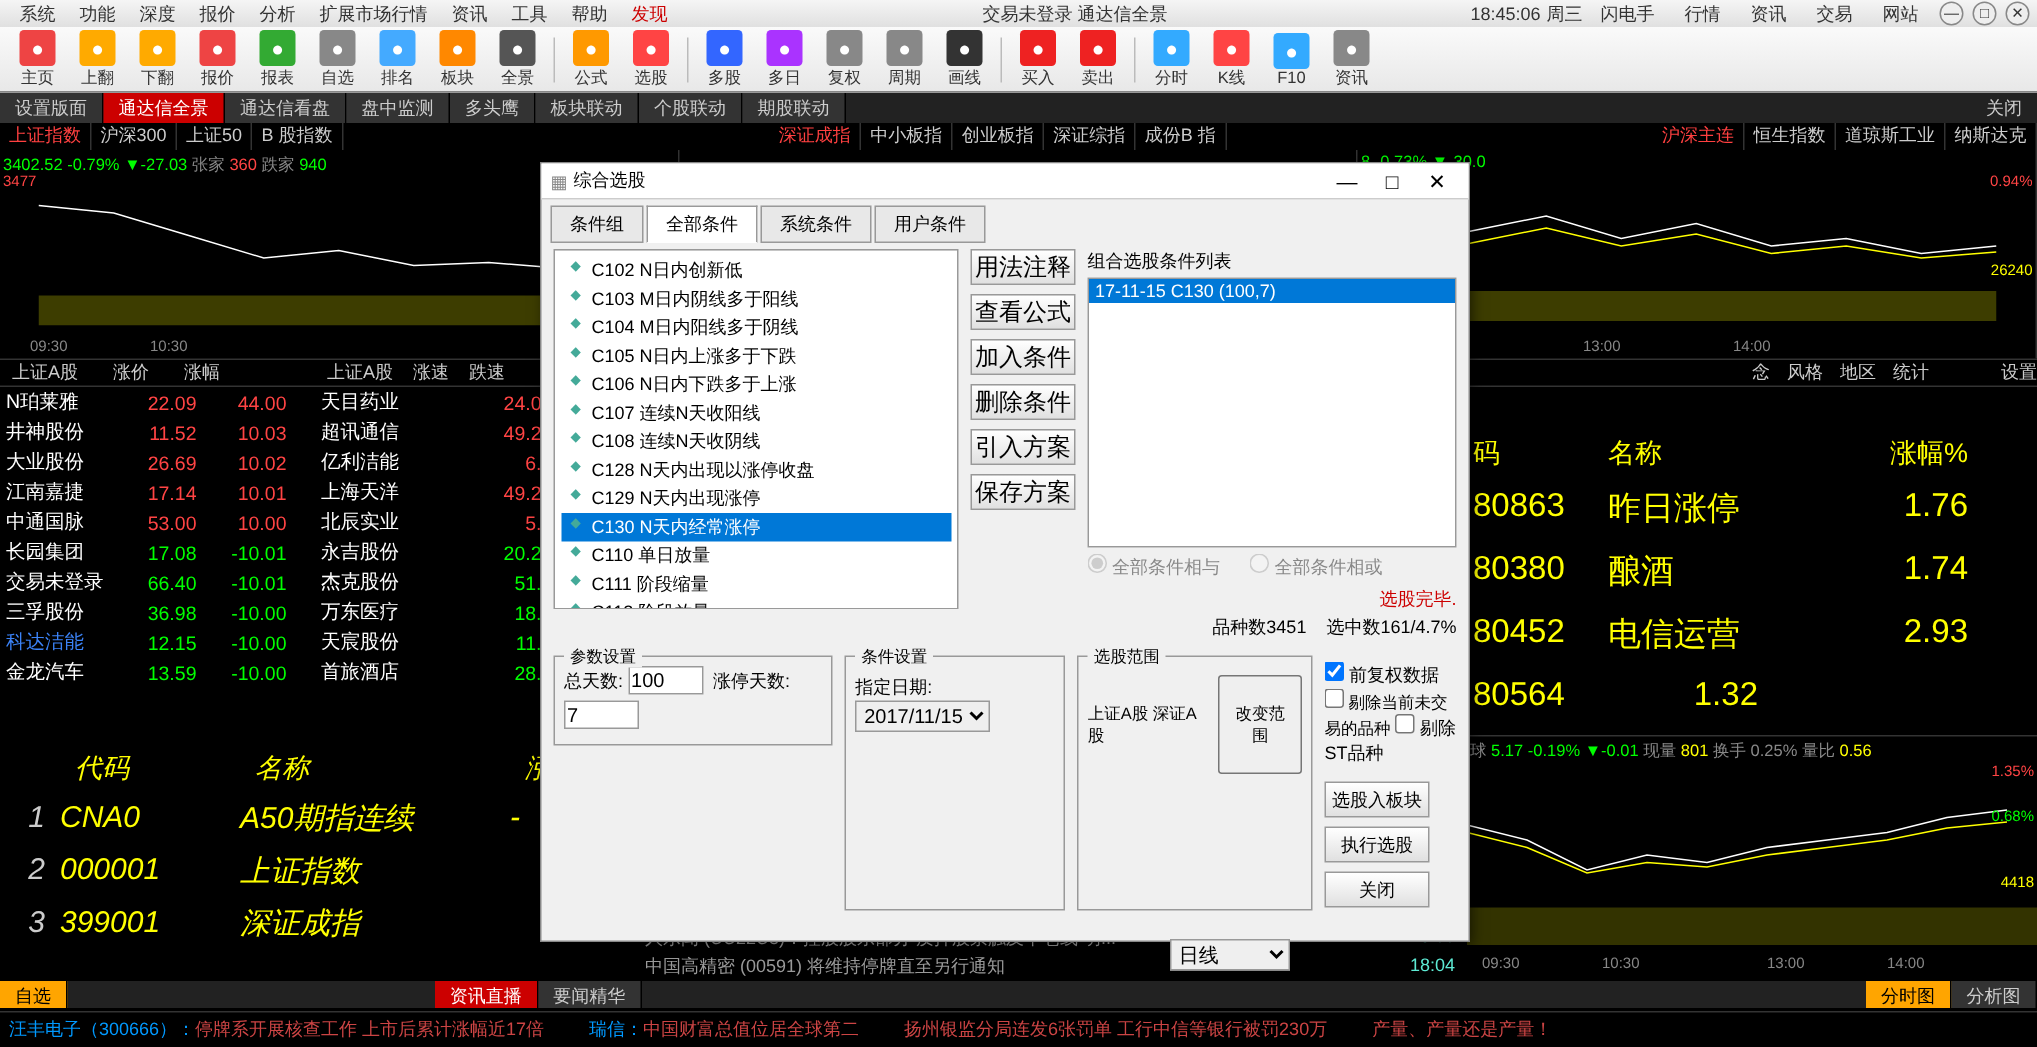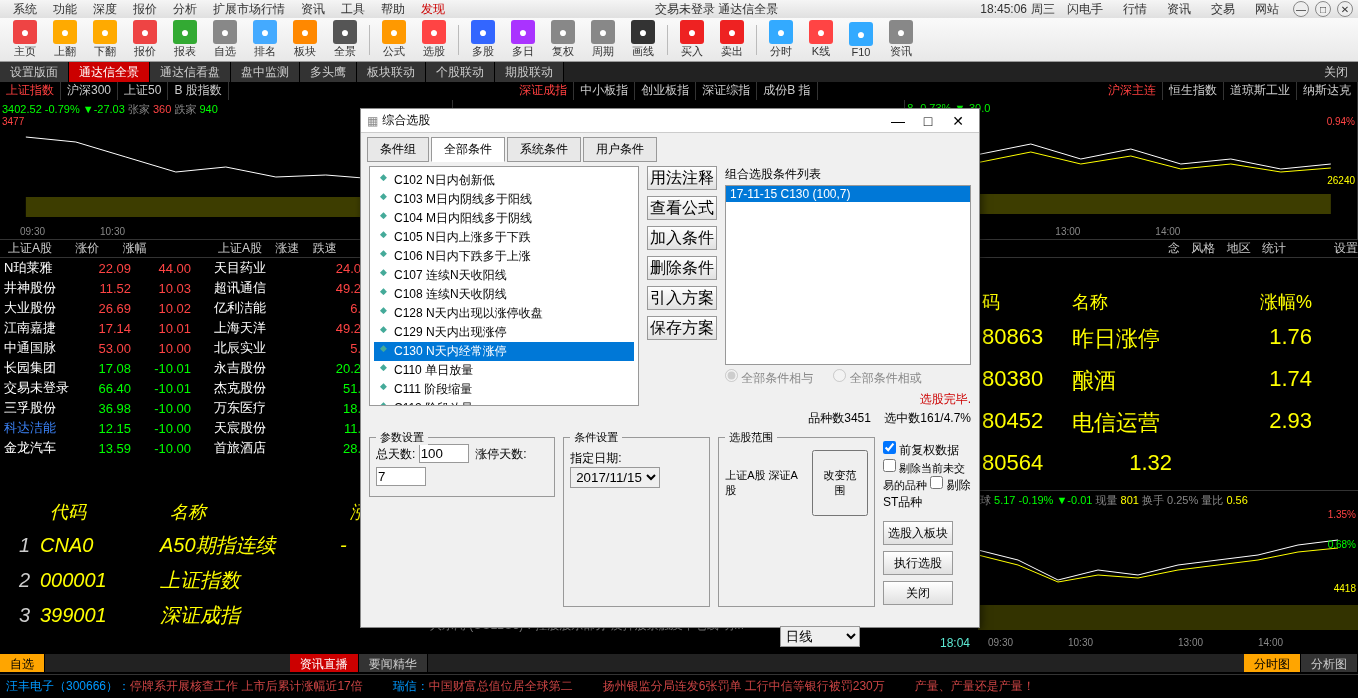--- a/index.html
+++ b/index.html
@@ -488,20 +488,21 @@
       </div>
     </div>
 </div>
 
 <div class="newsbar">
   <div class="nr">
     <span>人乐闻 (UU22U3)：控股股东部分 质押股票触及平仓线 明...</span>
     <span class="t">18:00</span>
   </div>
   <div class="nr">
+    <span>中国高精密 (00591) 将维持停牌直至另行通知</span>
     <span class="t">18:04</span>
   </div>
 </div>
 
 <div class="bottomtabs">
   <span class="bt y">自选</span>
   <span style="flex:0.3"></span>
   <span class="bt active">资讯直播</span>
   <span class="bt">要闻精华</span>
   <span style="flex:1"></span>

